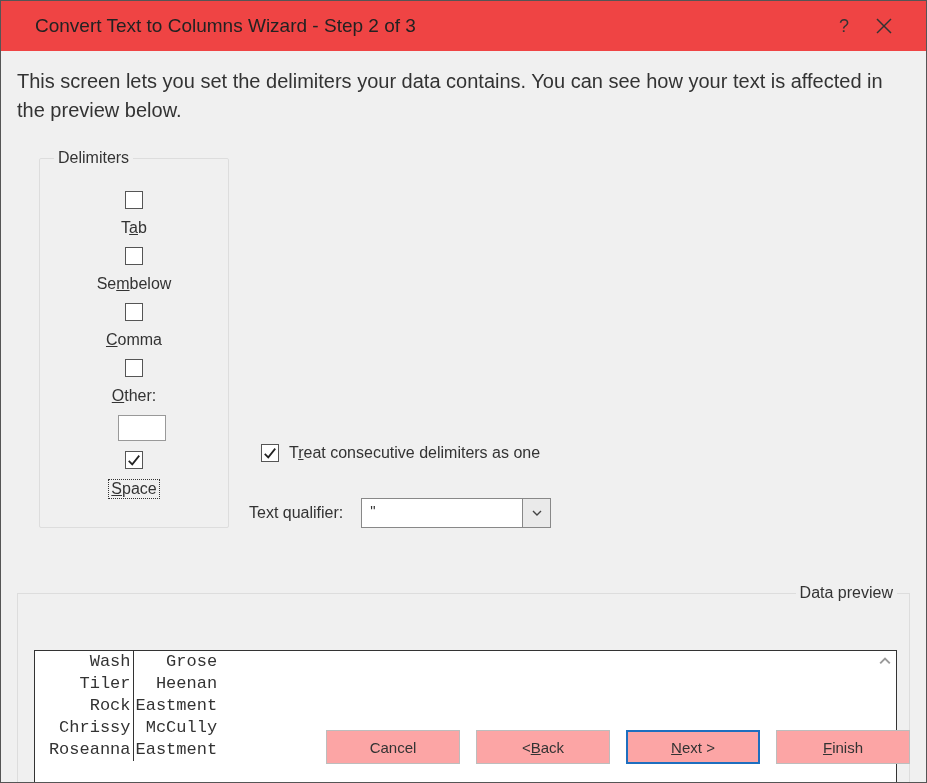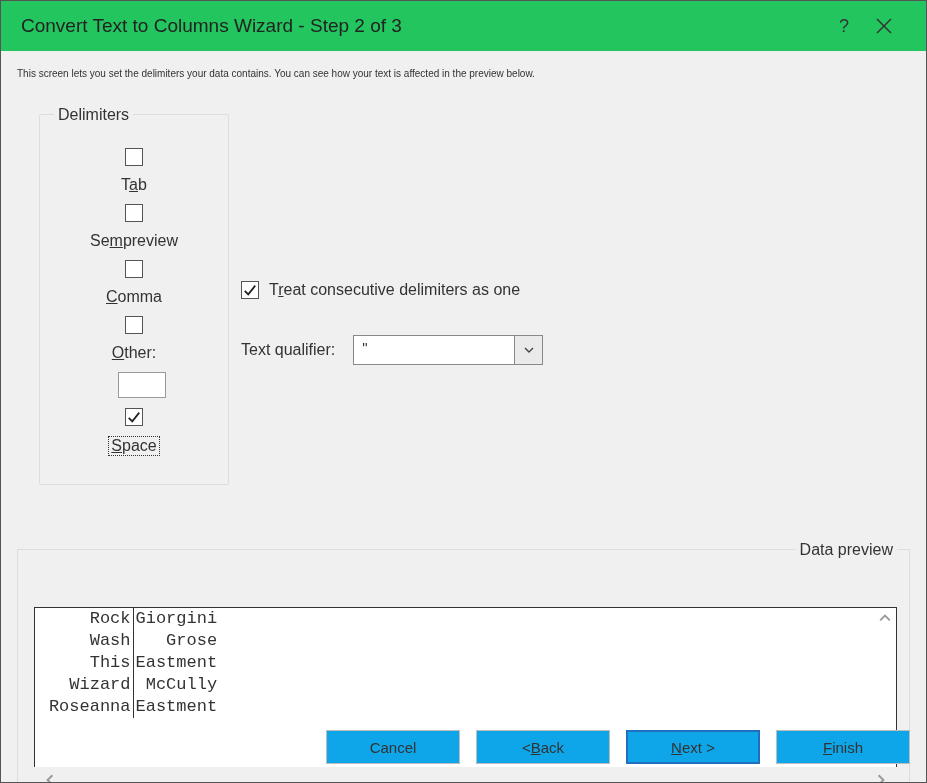--- a/index.html
+++ b/index.html
@@ -11,22 +11,22 @@
     background: #fff;
     width: 927px;
     height: 783px;
     overflow: hidden;
     border: 1px solid #555;
   }
   .titlebar {
     height: 50px;
     display: flex;
     align-items: center;
-    padding: 0 22px 0 20px;
-    background: #22c55e;
+    padding: 0 22px 0 34px;
+    background: #ef4444;
   }
   .titlebar .title {
     font-size: 19px;
     color: #222;
     flex: 1;
   }
   .titlebar .help, .titlebar .close {
     width: 40px;
     height: 40px;
     display: flex;
@@ -36,29 +36,29 @@
     color: #333;
   }
   .titlebar .close svg { width: 16px; height: 16px; }
   .body {
     background: #f0f0f0;
     height: calc(100% - 50px);
     padding: 16px 16px 16px 16px;
     position: relative;
   }
   .instr {
-    font-size: 10px;
+    font-size: 20px;
     color: #333;
     line-height: 1.45;
     margin-bottom: 24px;
   }
   .opts-row {
     display: flex;
-    align-items: center;
-    gap: 12px;
+    align-items: flex-end;
+    gap: 20px;
     padding-left: 22px;
   }
   fieldset.delims {
     border: 1px solid #ddd;
     border-radius: 2px;
     padding: 14px 14px 18px 14px;
     margin: 0;
     width: 190px;
   }
   fieldset.delims legend {
@@ -99,20 +99,21 @@
   }
   .right-opts {
     padding-top: 56px;
   }
   .treat-row {
     display: flex;
     align-items: center;
     gap: 10px;
     font-size: 16px;
     margin-bottom: 36px;
+    margin-left: 12px;
   }
   .qual-row {
     display: flex;
     align-items: center;
     gap: 18px;
     font-size: 16px;
   }
   .combo {
     display: flex;
     border: 1px solid #888;
@@ -189,21 +190,21 @@
   .btn-row {
     position: absolute;
     bottom: 18px;
     right: 16px;
     display: flex;
     gap: 16px;
   }
   .btn {
     width: 134px;
     height: 34px;
-    background: #0ea5e9;
+    background: #fca5a5;
     border: 1px solid #bdbdbd;
     display: flex;
     align-items: center;
     justify-content: center;
     font-size: 15px;
     color: #333;
   }
   .btn.primary {
     border: 2px solid #1e6fbf;
   }
@@ -232,21 +233,21 @@
     <fieldset class="delims">
       <legend>Delimiters</legend>
 
       <div class="cb-row">
         <span class="cb"></span>
         <span class="cb-label"><span>T</span><span class="ul">a</span><span>b</span></span>
       </div>
 
       <div class="cb-row">
         <span class="cb"></span>
-        <span class="cb-label"><span>Se</span><span class="ul">m</span><span>preview</span></span>
+        <span class="cb-label"><span>Se</span><span class="ul">m</span><span>below</span></span>
       </div>
 
       <div class="cb-row">
         <span class="cb"></span>
         <span class="cb-label"><span></span><span class="ul">C</span><span>omma</span></span>
       </div>
 
       <div class="cb-row">
         <span class="cb"></span>
         <span class="cb-label"><span></span><span class="ul">O</span><span>ther:</span></span>
@@ -288,34 +289,34 @@
 
   </div>
 
   <fieldset class="preview">
     <legend><span>Data </span><span class="ul">p</span><span>review</span></legend>
 
     <div class="preview-box">
       <div style="flex:1; overflow:hidden;">
         <table class="preview-table">
           <tbody>
-              <tr>
-                <td class="col1">Rock</td>
-                <td>Giorgini</td>
-              </tr>
           <tr>
                 <td class="col1">Wash</td>
                 <td>Grose</td>
               </tr>
           <tr>
-                <td class="col1">This</td>
+                <td class="col1">Tiler</td>
+                <td>Heenan</td>
+              </tr>
+          <tr>
+                <td class="col1">Rock</td>
                 <td>Eastment</td>
               </tr>
           <tr>
-                <td class="col1">Wizard</td>
+                <td class="col1">Chrissy</td>
                 <td>McCully</td>
               </tr>
           <tr>
                 <td class="col1">Roseanna</td>
                 <td>Eastment</td>
               </tr>
         </tbody>
           </table>
       </div>
       <div class="vscroll">

